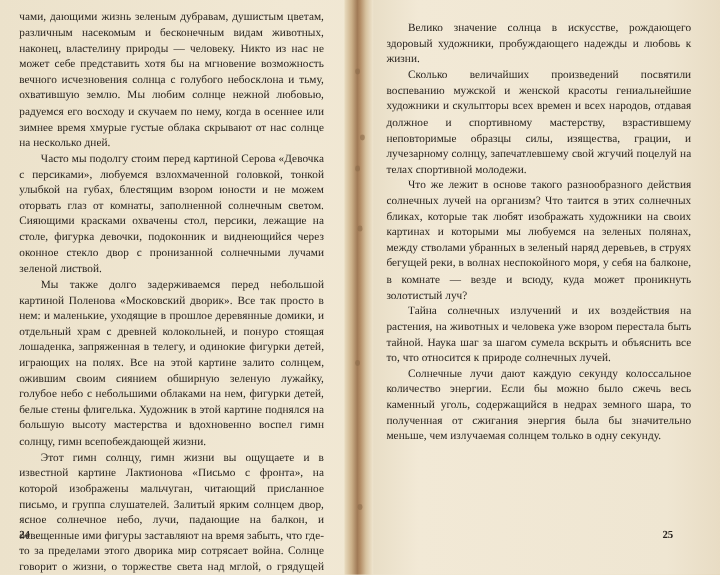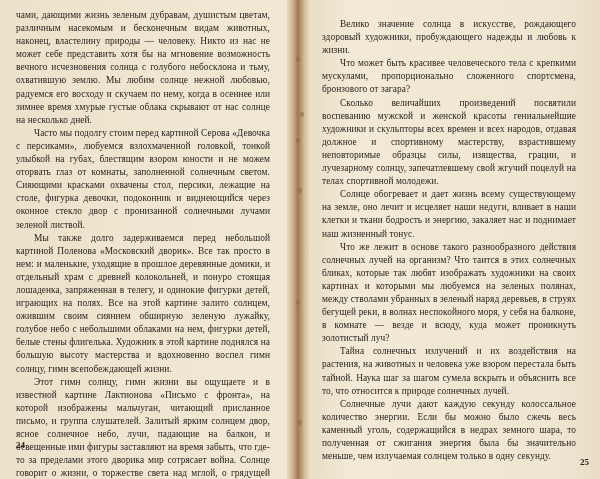--- a/index.html
+++ b/index.html
@@ -11,21 +11,21 @@
            background:linear-gradient(90deg,#e9dcc0 0%,#cbb089 25%,#a07a56 45%,#b38d66 55%,#d7c29f 75%,#efe5cf 100%); }
   .right-bg { position:absolute; left:305px; top:0; width:295px; height:479px;
            background:linear-gradient(90deg,#e7dcc4 0%,#f2e9d6 15%,#efe6d2 85%,#e8dcc4 100%); }
   .page { position:absolute; top:9px; font-size:9.4px; line-height:13.1px; letter-spacing:0.05px; }
   .page.left { left:16px; width:254px; }
   .page.right { left:322px; width:254px; top:18px; }
   .page p { margin:0; text-align:justify; text-indent:18px; hyphens:manual; }
   .page p.noindent { text-indent:0; }
   .pnum { position:absolute; font-size:9px; font-weight:bold; top:440px; }
   .pnum.left { left:16px; }
-  .pnum.right { left:580px;margin-top:17px; }
+  .pnum.right { left:552px; }
   .speck { position:absolute; width:4px; height:5px; border-radius:2px; background:#8a6a4a; opacity:0.6; }
 </style>
 </head>
 <body>
 
 <div class="spread"></div>
 <div class="right-bg"></div>
 <div class="spine"></div>
 
 <span class="speck" style="left:296px;top:57px;"></span>
@@ -38,21 +38,19 @@
 <div class="page left">
   <p class="noindent">чами, дающими жизнь зеленым дубравам, душистым цветам, различным насекомым и бесконечным видам животных, наконец, властелину природы — человеку. Никто из нас не может себе представить хотя бы на мгновение возможность вечного исчезновения солнца с голубого небосклона и тьму, охватившую землю. Мы любим солнце нежной любовью, радуемся его восходу и скучаем по нему, когда в осеннее или зимнее время хмурые густые облака скрывают от нас солнце на несколько дней.</p>
   <p>Часто мы подолгу стоим перед картиной Серова «Девочка с персиками», любуемся взлохмаченной головкой, тонкой улыбкой на губах, блестящим взором юности и не можем оторвать глаз от комнаты, заполненной солнечным светом. Сияющими красками охвачены стол, персики, лежащие на столе, фигурка девочки, подоконник и виднеющийся через оконное стекло двор с пронизанной солнечными лучами зеленой листвой.</p>
   <p>Мы также долго задерживаемся перед небольшой картиной Поленова «Московский дворик». Все так просто в нем: и маленькие, уходящие в прошлое деревянные домики, и отдельный храм с древней колокольней, и понуро стоящая лошаденка, запряженная в телегу, и одинокие фигурки детей, играющих на полях. Все на этой картине залито солнцем, ожившим своим сиянием обширную зеленую лужайку, голубое небо с небольшими облаками на нем, фигурки детей, белые стены флигелька. Художник в этой картине поднялся на большую высоту мастерства и вдохновенно воспел гимн солнцу, гимн всепобеждающей жизни.</p>
   <p>Этот гимн солнцу, гимн жизни вы ощущаете и в известной картине Лактионова «Письмо с фронта», на которой изображены мальчуган, читающий присланное письмо, и группа слушателей. Залитый ярким солнцем двор, ясное солнечное небо, лучи, падающие на балкон, и освещенные ими фигуры заставляют на время забыть, что где-то за пределами этого дворика мир сотрясает война. Солнце говорит о жизни, о торжестве света над мглой, о грядущей победе над врагом священной Родины.</p>
 </div>
 <div class="pnum left">24</div>
 
 <div class="page right">
   <p>Велико значение солнца в искусстве, рождающего здоровый художники, пробуждающего надежды и любовь к жизни.</p>
-  <p>Что может быть красивее человеческого тела с крепкими мускулами, пропорционально сложенного спортсмена, бронзового от загара?</p>
   <p>Сколько величайших произведений посвятили воспеванию мужской и женской красоты гениальнейшие художники и скульпторы всех времен и всех народов, отдавая должное и спортивному мастерству, взрастившему неповторимые образцы силы, изящества, грации, и лучезарному солнцу, запечатлевшему свой жгучий поцелуй на телах спортивной молодежи.</p>
-  <p>Солнце обогревает и дает жизнь всему существующему на земле, оно лечит и исцеляет наши недуги, вливает в наши клетки и ткани бодрость и энергию, закаляет нас и поднимает наш жизненный тонус.</p>
   <p>Что же лежит в основе такого разнообразного действия солнечных лучей на организм? Что таится в этих солнечных бликах, которые так любят изображать художники на своих картинах и которыми мы любуемся на зеленых полянах, между стволами убранных в зеленый наряд деревьев, в струях бегущей реки, в волнах неспокойного моря, у себя на балконе, в комнате — везде и всюду, куда может проникнуть золотистый луч?</p>
   <p>Тайна солнечных излучений и их воздействия на растения, на животных и человека уже взором перестала быть тайной. Наука шаг за шагом сумела вскрыть и объяснить все то, что относится к природе солнечных лучей.</p>
   <p>Солнечные лучи дают каждую секунду колоссальное количество энергии. Если бы можно было сжечь весь каменный уголь, содержащийся в недрах земного шара, то полученная от сжигания энергия была бы значительно меньше, чем излучаемая солнцем только в одну секунду.</p>
 
 </div>
 <div class="pnum right">25</div>
 
 </body></html>

